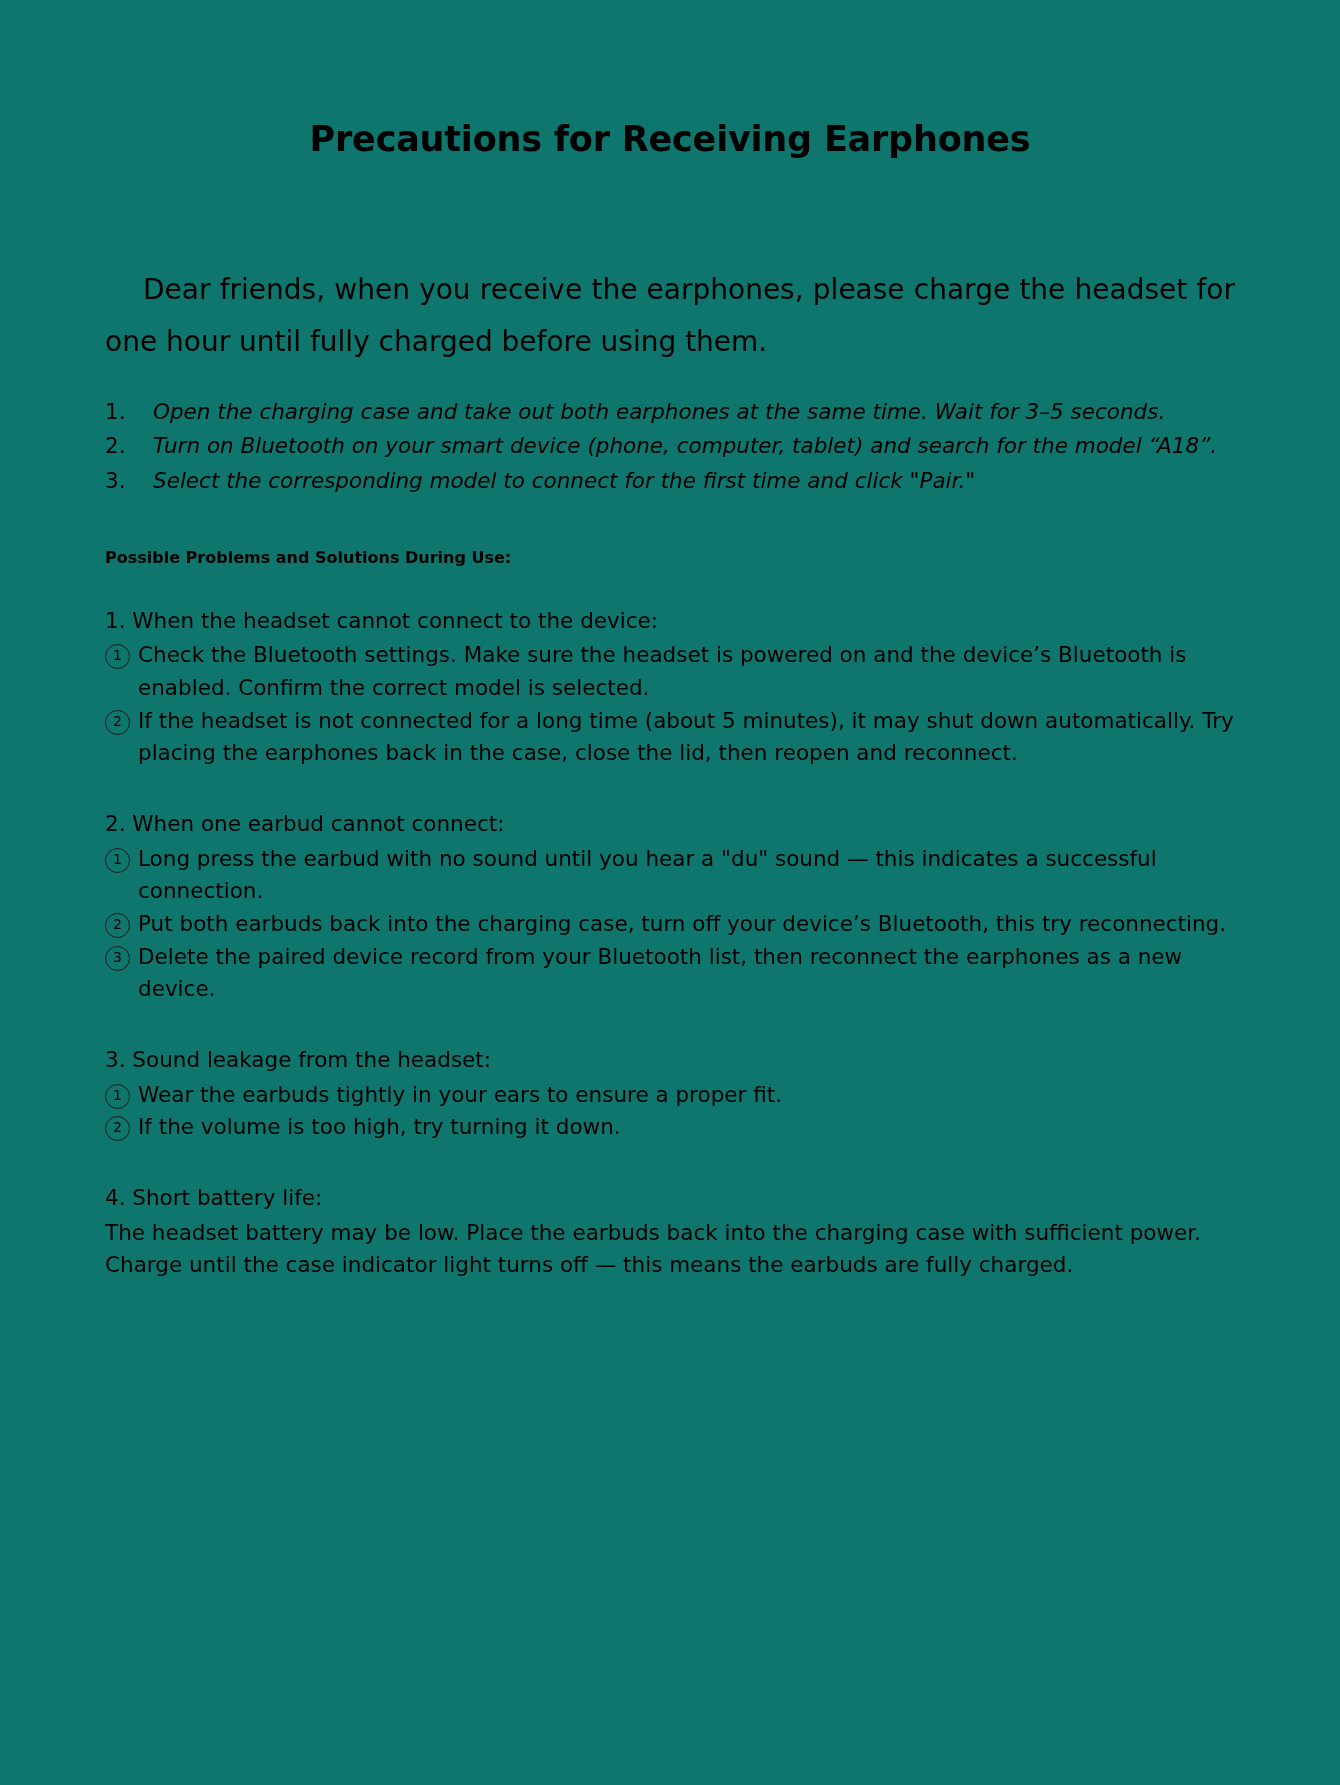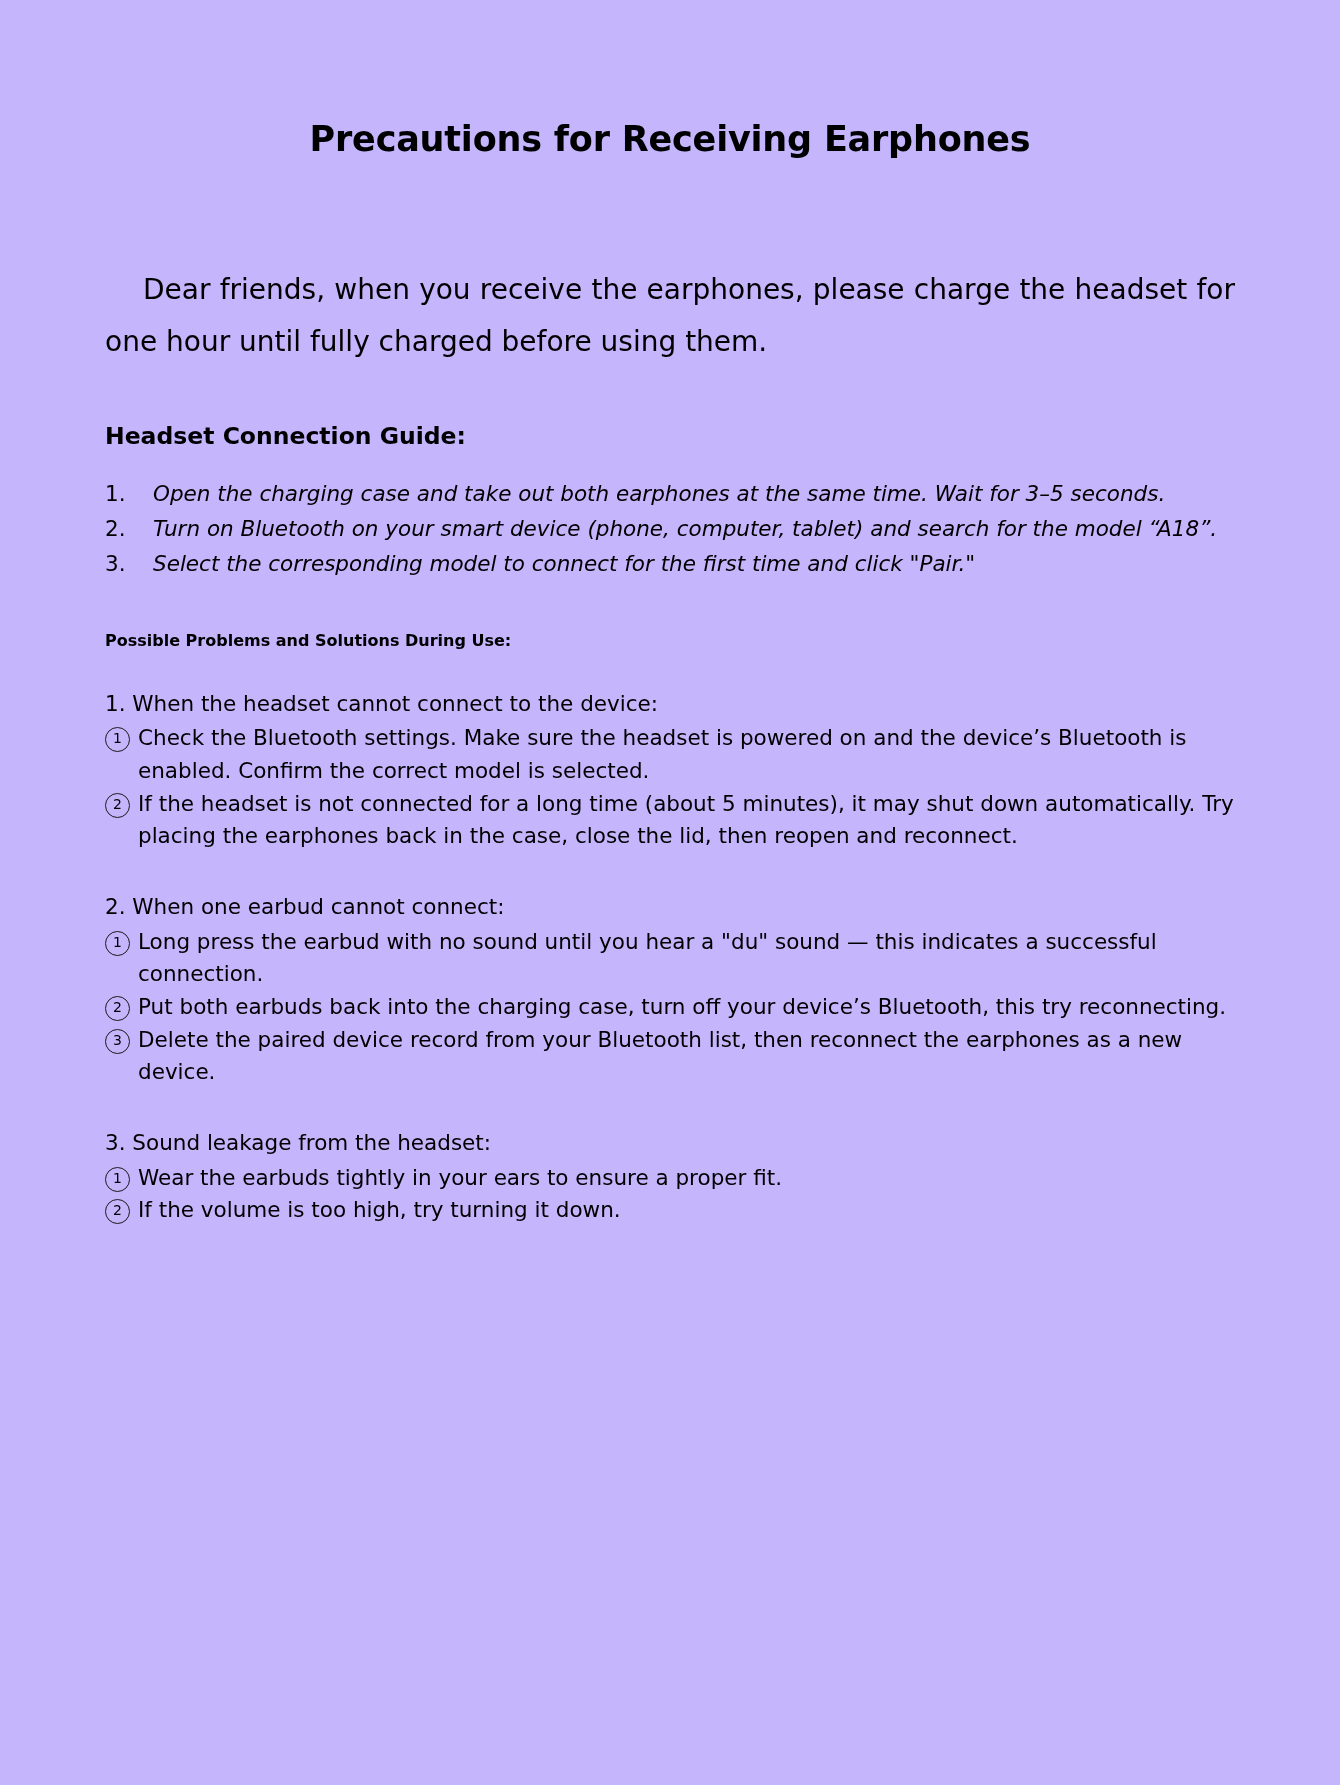--- a/index.html
+++ b/index.html
@@ -12,21 +12,21 @@
     min-height: 1785px;
     font-family: "DejaVu Sans", sans-serif;
     color: #000000;
     -webkit-font-smoothing: antialiased;
   }
   .page {
     width: 1340px;
     min-height: 1785px;
     box-sizing: border-box;
     padding: 118px 105px 60px 105px;
-    background: #c4b5fd;
+    background: #0f766e;
   }
   .doc-title {
     text-align: center;
     font-size: 35px;
     font-weight: bold;
     letter-spacing: -0.2px;
     margin: 0 0 0 0;
     line-height: 1.2;
   }
   .intro {
@@ -120,21 +120,20 @@
 </style>
 </head>
 <body>
 
 <div class="page">
 
   <h1 class="doc-title">Precautions for Receiving Earphones</h1>
 
   <p class="intro"><span class="indent"></span><span>Dear friends, when you receive the earphones, please charge the headset for one hour until fully charged before using them.</span></p>
 
-  <h2 class="section-heading">Headset Connection Guide:</h2>
 
   <ol class="guide">
     <li>
       <span class="num">1.</span>
       <span class="txt">Open the charging case and take out both earphones at the same time. Wait for 3–5 seconds.</span>
     </li>
     <li>
       <span class="num">2.</span>
       <span class="txt">Turn on Bluetooth on your smart device (phone, computer, tablet) and search for the model “A18”.</span>
     </li>
@@ -180,14 +179,18 @@
     <div class="problem-item">
       <span class="circ">1</span>
       <span class="ptext">Wear the earbuds tightly in your ears to ensure a proper fit.</span>
     </div>
     <div class="problem-item">
       <span class="circ">2</span>
       <span class="ptext">If the volume is too high, try turning it down.</span>
     </div>
   </div>
 
+  <div class="problem-block">
+    <div class="problem-title">4. Short battery life:</div>
+    <div class="plain-para">The headset battery may be low. Place the earbuds back into the charging case with sufficient power. Charge until the case indicator light turns off — this means the earbuds are fully charged.</div>
+  </div>
 
 </div>
 
 </body></html>

